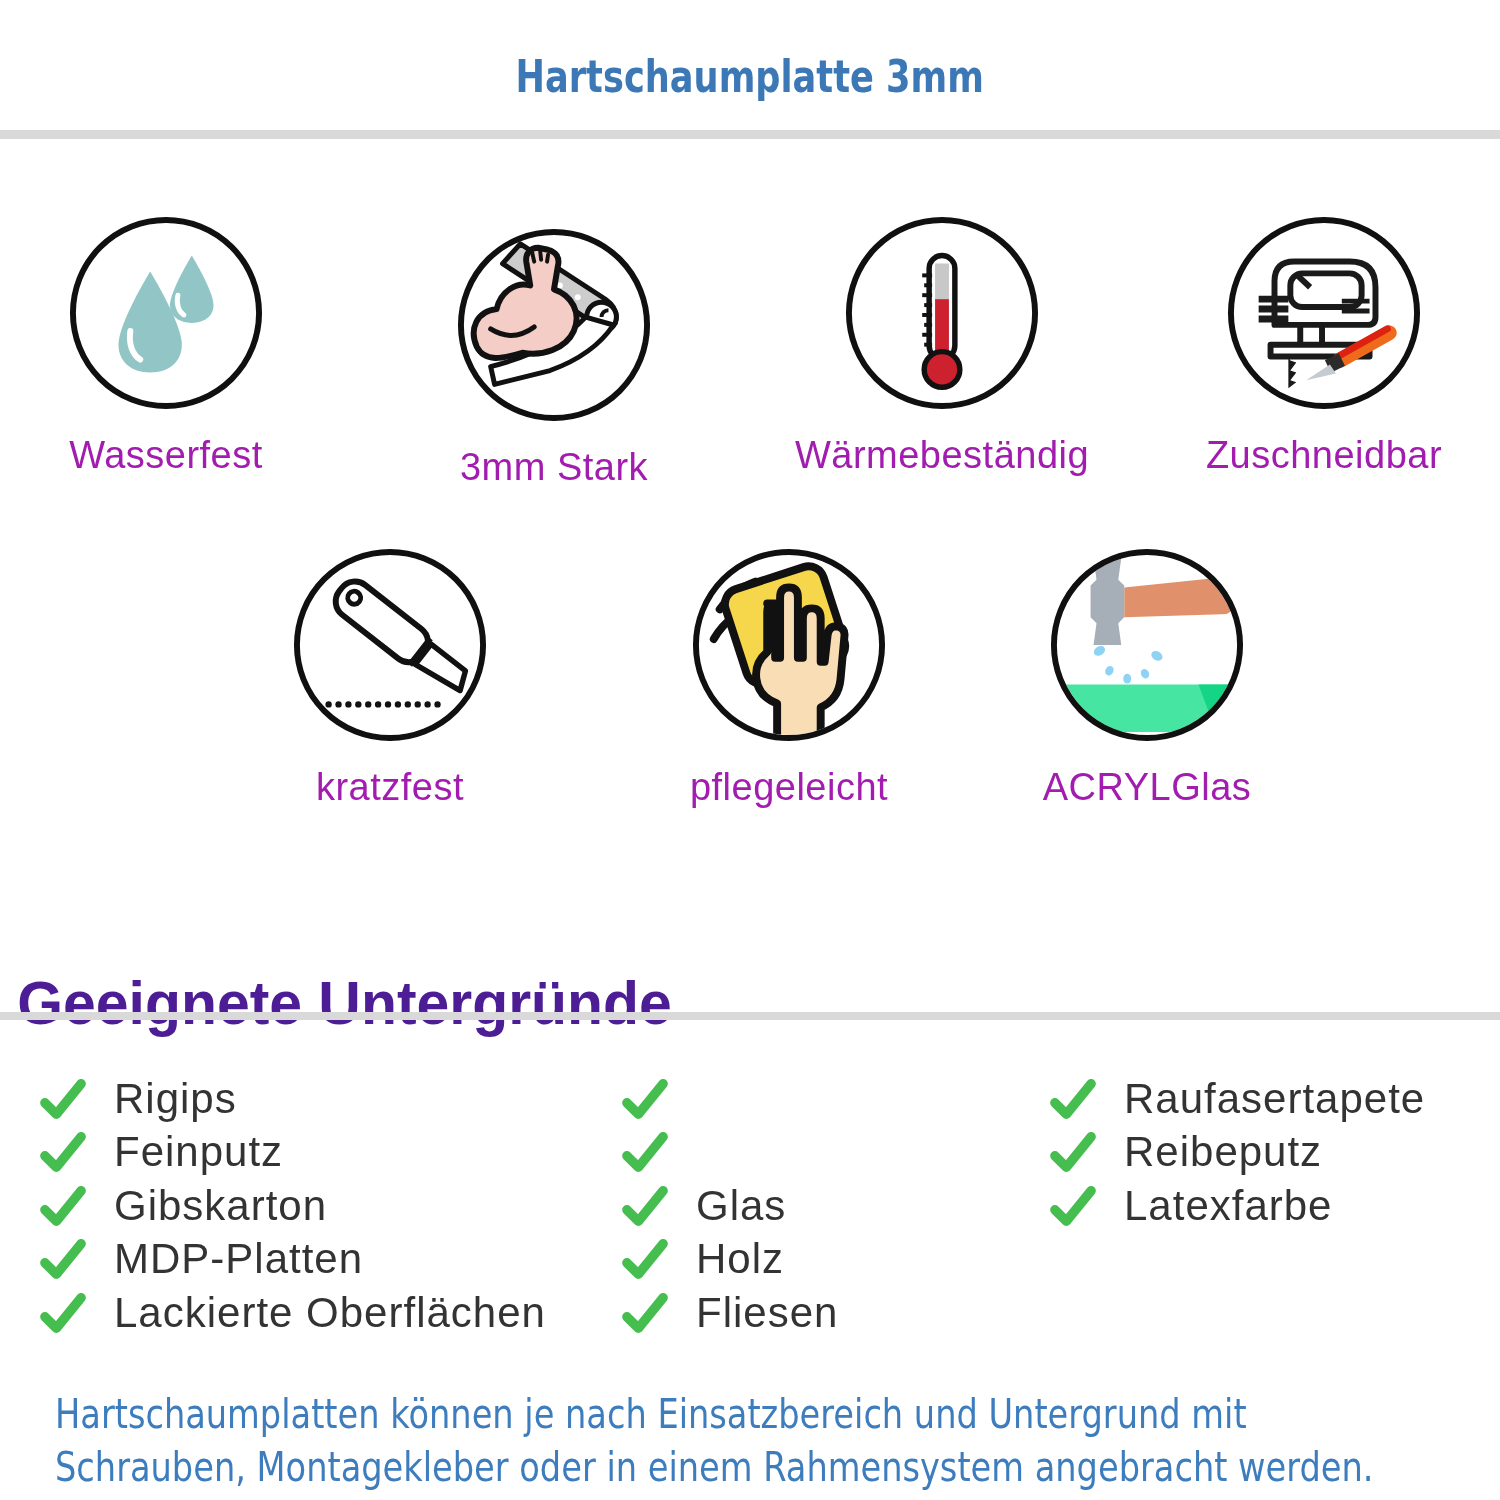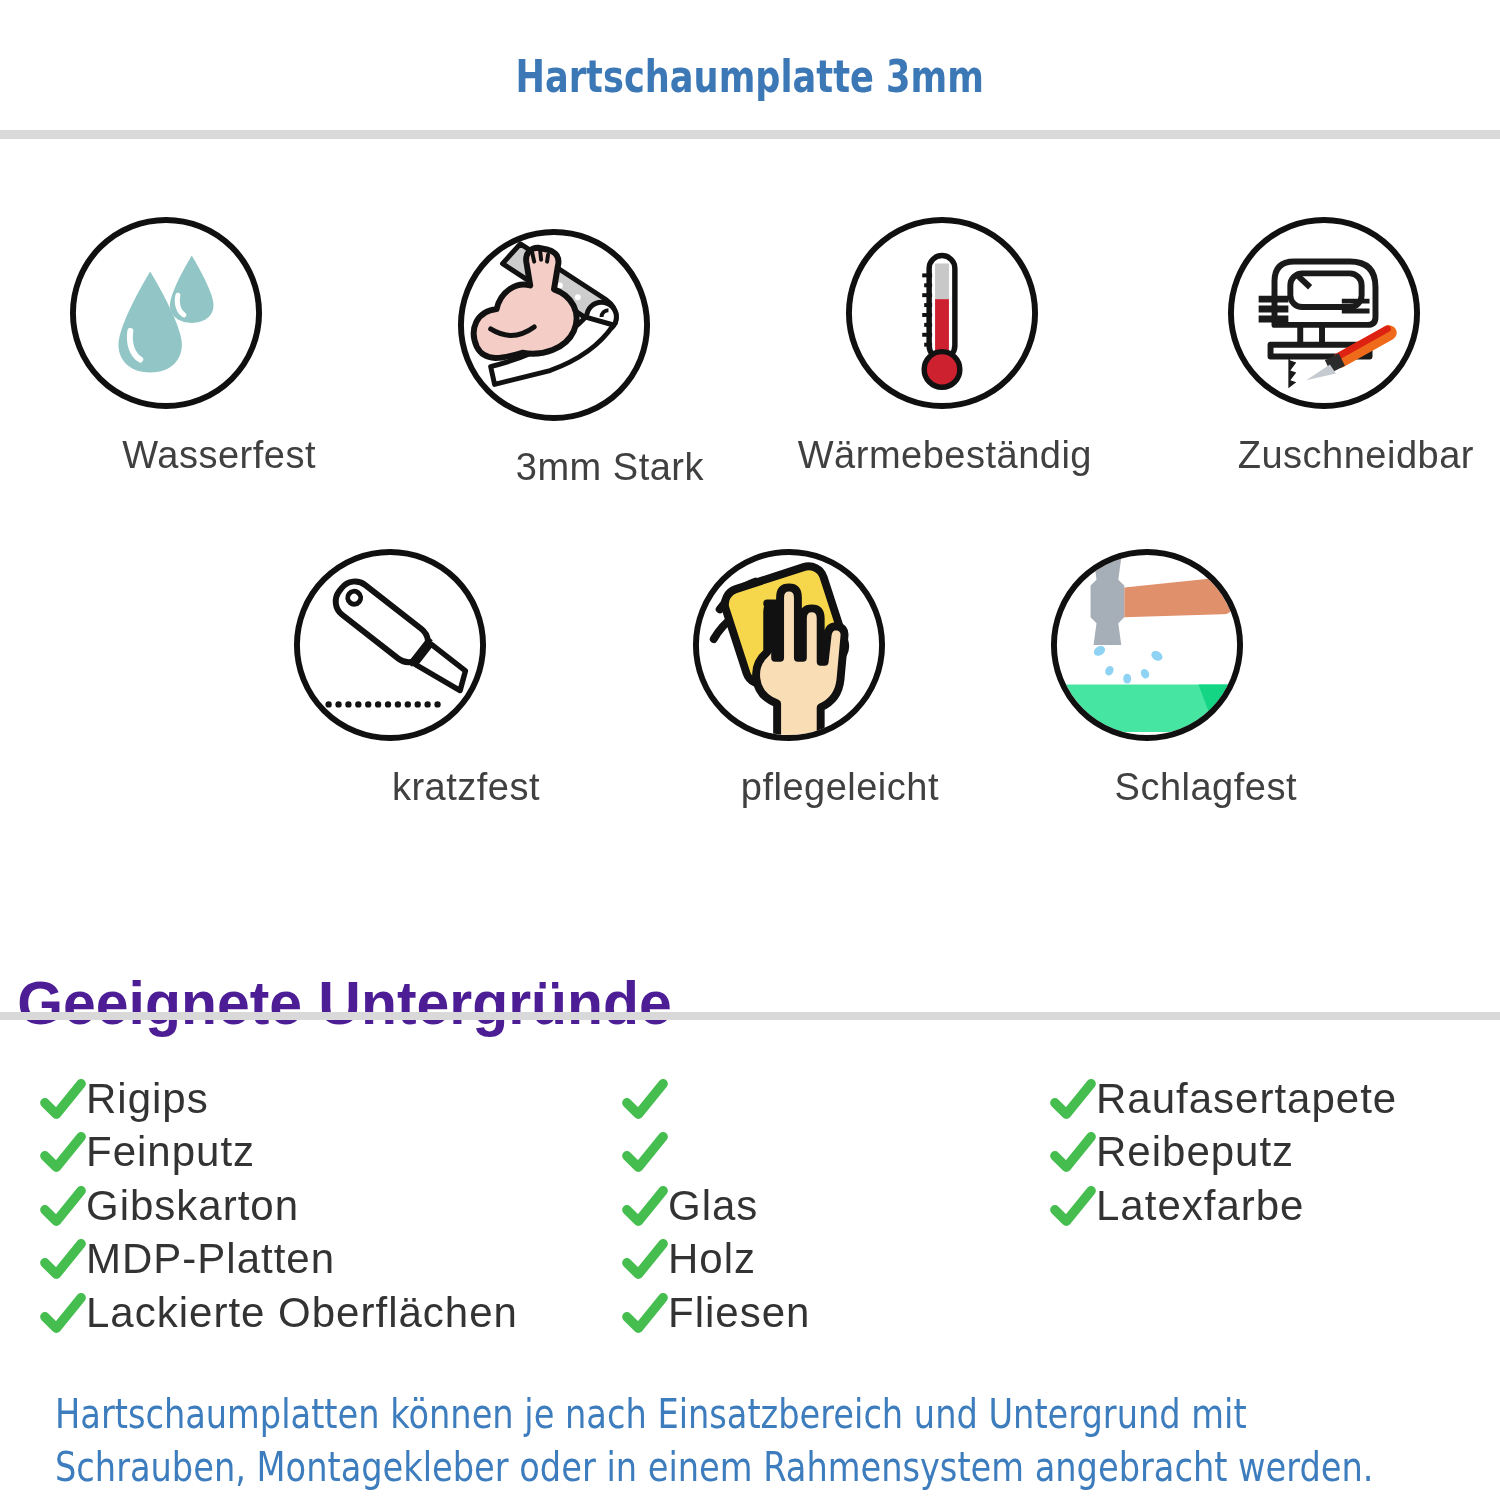--- a/index.html
+++ b/index.html
@@ -17,34 +17,34 @@
     position:absolute;top:916px;left:0;width:100%;
     font-weight:bold;font-size:62px;color:#4c1d95;white-space:nowrap;
   }
   .section-title .squeeze{display:inline-block;transform:scaleX(0.95);}
   .divider{position:absolute;left:0;width:100%;background:#d9d9d9;}
   #divider1{top:130px;height:9px;}
   #divider2{top:1012px;height:8px;}
 
   .feature{position:absolute;width:300px;text-align:center;}
   .feature svg.badge{width:198px;height:198px;display:block;margin:0 auto;}
-  .feature .flabel{margin-top:22px;font-size:38px;color:#404040;letter-spacing:0.5px;white-space:nowrap;text-align:right;}
+  .feature .flabel{margin-top:22px;font-size:38px;color:#a21caf;letter-spacing:0.5px;white-space:nowrap;}
   #feat-water{left:16px;top:214px;}
   #feat-strong{left:404px;top:226px;}
   #feat-heat{left:792px;top:214px;}
   #feat-cut{left:1174px;top:214px;}
   #feat-scratch{left:240px;top:546px;}
   #feat-clean{left:639px;top:546px;}
   #feat-impact{left:997px;top:546px;}
 
   ul.col{position:absolute;top:1072px;list-style:none;margin:0;padding:0;}
   #col1{left:40px;}
   #col2{left:622px;}
   #col3{left:1050px;}
-  ul.col li{display:flex;align-items:center;height:53.5px;}
+  ul.col li{display:flex;align-items:center;height:53.5px;gap:28px;}
   ul.col svg.check{width:46px;height:40px;flex:0 0 auto;}
   ul.col .itext{font-size:42px;color:#333333;letter-spacing:1px;white-space:nowrap;}
 
   .footer-note{
     position:absolute;left:55px;top:1388px;
     font-family:"DejaVu Sans", sans-serif;font-size:41px;line-height:53px;
     color:#3d7dbd;transform:scaleX(0.82);transform-origin:left top;white-space:nowrap;
   }
 </style>
 </head>
@@ -184,21 +184,21 @@
         <ellipse cx="62" cy="126" rx="5" ry="4" transform="rotate(-60 62 126)"></ellipse>
         <ellipse cx="80" cy="134" rx="5" ry="4" transform="rotate(-90 80 134)"></ellipse>
         <ellipse cx="98" cy="129" rx="5" ry="4" transform="rotate(60 98 129)"></ellipse>
         <ellipse cx="110" cy="111" rx="6" ry="4.5" transform="rotate(30 110 111)"></ellipse>
       </g>
       <path d="M77,42 L172,32 Q186,31 188,44 L189,56 Q189,68 176,69 L77,72 Z" fill="#e0916c"></path>
       <path d="M46,12 H74 L71,34 L77,40 V72 L71,78 L74,100 H46 L49,78 L43,72 V40 L49,34 Z" fill="#a6aeb8"></path>
     </g>
     <circle cx="100" cy="100" r="94" fill="none" stroke="#101010" stroke-width="6"></circle>
   </svg>
-  <div class="flabel">Schlagfest</div>
+  <div class="flabel">ACRYLGlas</div>
 </div>
 
 <h2 class="section-title"><span class="squeeze">Geeignete Untergründe</span></h2>
 
 <div class="divider" id="divider2"></div>
 
 <ul class="col" id="col1">
   <li>
       <svg class="check" viewBox="0 0 48 42">
         <path d="M5,25 L17,37 L43,5" fill="none" stroke="#45bd4f" stroke-width="10" stroke-linecap="round" stroke-linejoin="round"></path>

